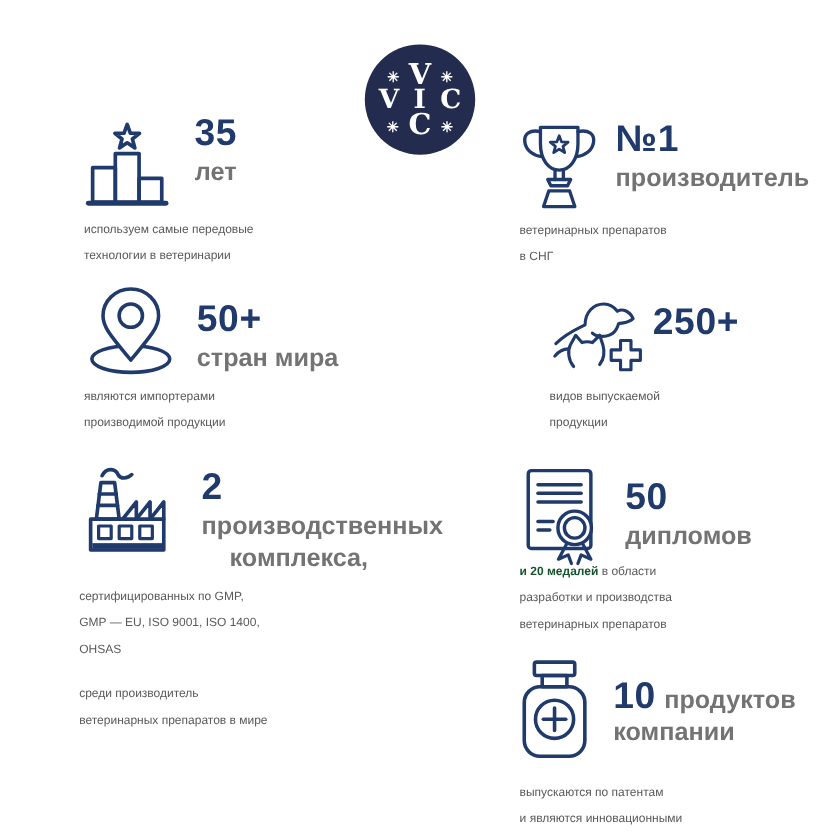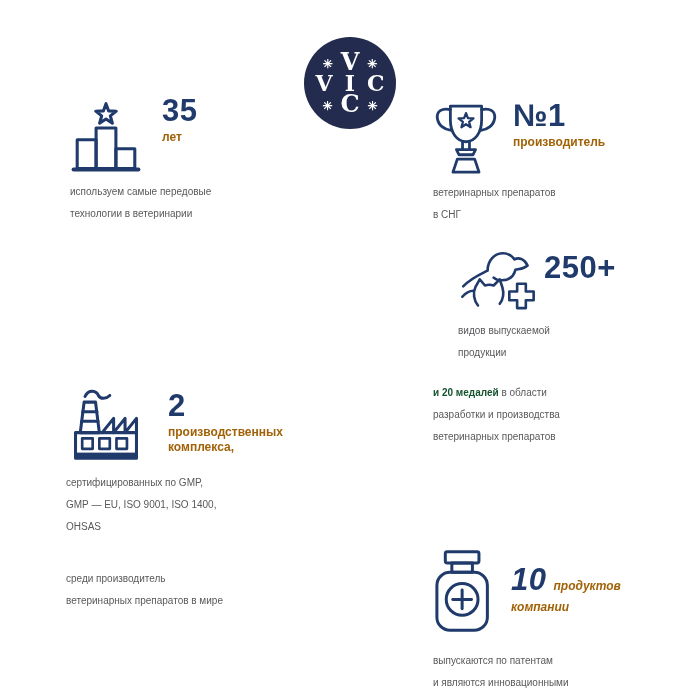--- a/index.html
+++ b/index.html
@@ -16,22 +16,22 @@
   .logo-row.mid .lt{font-size:22px;padding:0 6px;}
   .logo-row.r1{margin-bottom:-2px;}
   .logo-row.r3{margin-top:-2px;}
   
   .stat{position:absolute;width:264px;}
   .head{display:flex;align-items:flex-start;}
   .icon{flex:none;}
   .numwrap{min-width:0;}
   .value{display:block;font-size:31px;font-weight:800;color:#1f3a6b;line-height:1.05;
          letter-spacing:.5px;}
-  .label{display:block;font-size:12px;font-weight:700;color:#a16207;line-height:1.3;
-         margin-top:2px;white-space:pre-line;}
+  .label{display:block;font-size:21px;font-weight:700;color:#737373;line-height:1.3;
+         margin-top:2px;white-space:pre-line;text-align:center;}
   .desc{margin:0;font-size:10px;line-height:22px;color:#58595b;white-space:pre-line;}
   .desc b{color:#14532d;font-weight:700;white-space:pre-line;}
   
   .inline-num .value{display:inline;vertical-align:baseline;}
   .inline-num .label{display:inline;margin-left:7px;}
   svg{display:block;}
 </style>
 </head>
 <body>
 
@@ -91,20 +91,37 @@
       </div>
       <div class="numwrap" style="margin-top:0px;">
         <span class="value">№1</span>
         <span class="label">производитель</span>
       </div>
     </div>
     <p class="desc" style="margin-top:2px;">ветеринарных препаратов
 в СНГ</p>
   </div>
 
+  <div class="stat" style="left:70px;top:238px;">
+    <div class="head" style="gap:16px;">
+      <div class="icon">
+        <svg width="78" height="76" viewBox="0 0 84 82" fill="none" stroke="#1f3a6b" stroke-width="3.2" stroke-linejoin="round" stroke-linecap="round">
+          <ellipse cx="42" cy="66" rx="35" ry="12"></ellipse>
+          <path d="M42,3 c-14,0 -25,11 -25,24 c0,10 6,17 25,40 c19,-23 25,-30 25,-40 c0,-13 -11,-24 -25,-24 z" fill="#fff"></path>
+          <circle cx="42" cy="27" r="10.5"></circle>
+        </svg>
+      </div>
+      <div class="numwrap" style="margin-top:12px;">
+        <span class="value">50+</span>
+        <span class="label">стран мира</span>
+      </div>
+    </div>
+    <p class="desc" style="margin-top:6px;">являются импортерами
+производимой продукции</p>
+  </div>
 
   <div class="stat" style="left:458px;top:246px;">
     <div class="head" style="gap:6px;">
       <div class="icon">
         <svg width="80" height="72" viewBox="0 0 92 82" fill="none" stroke="#1f3a6b" stroke-width="3" stroke-linejoin="round" stroke-linecap="round">
           <path d="M6,46 C16,36 26,32 34,28 C34,16 42,8 52,8 C58,8 62,11 65,15 C70,12 77,15 80,22 C76,26 70,26 66,27 C64,35 58,39 50,39 C46,39 43,38 41,36"></path>
           <path d="M5,58 C9,53 13,51 18,51"></path>
           <path d="M23,68 C18,62 17,53 20,47 L25,38 L31,45 C34,44 38,44 41,45 L48,38 L51,47 C53,54 52,61 48,66"></path>
           <path d="M59,52 h9 v-9 h10 v9 h9 v10 h-9 v9 h-10 v-9 h-9 z"></path>
         </svg>
@@ -138,32 +155,52 @@
         <span class="label">производственных
 комплекса,</span>
       </div>
     </div>
     <p class="desc" style="margin-top:8px;">сертифицированных по GMP,
 GMP — EU, ISO 9001, ISO 1400,
 OHSAS</p>
   </div>
 
   <div class="stat" style="left:433px;top:388px;">
+    <div class="head" style="gap:16px;">
+      <div class="icon">
+        <svg width="72" height="84" viewBox="0 0 80 92" fill="none" stroke="#1f3a6b" stroke-width="3.2" stroke-linejoin="round" stroke-linecap="round">
+          <rect x="8" y="4" width="58" height="72" rx="3"></rect>
+          <line x1="17" y1="17" x2="57" y2="17"></line>
+          <line x1="17" y1="25" x2="57" y2="25"></line>
+          <line x1="17" y1="33" x2="57" y2="33"></line>
+          <line x1="17" y1="51" x2="31" y2="51"></line>
+          <line x1="17" y1="59" x2="28" y2="59"></line>
+          <path d="M44,71 l-8,15 l9,-4 l3,8" stroke-width="3"></path>
+          <path d="M58,71 l8,15 l-9,-4 l-3,8" stroke-width="3"></path>
+          <circle cx="51" cy="57" r="15.5" fill="#fff"></circle>
+          <circle cx="51" cy="57" r="9.5"></circle>
+        </svg>
+      </div>
+      <div class="numwrap" style="margin-top:10px;">
+        <span class="value">50</span>
+        <span class="label">дипломов</span>
+      </div>
+    </div>
     <p class="desc" style="margin-top:-6px;"><b>и 20 медалей</b><span> в области
 разработки и производства
 ветеринарных препаратов</span></p>
   </div>
 
   <div class="stat" style="left:66px;top:546px;">
     <p class="desc" style="margin-top:22px;">среди производитель
 ветеринарных препаратов в мире</p>
   </div>
 
   <div class="stat" style="left:433px;top:548px;">
-    <div class="head" style="gap:16px;font-style:italic;">
+    <div class="head" style="gap:16px;">
       <div class="icon">
         <svg width="62" height="86" viewBox="0 0 66 92" fill="none" stroke="#1f3a6b" stroke-width="3.2" stroke-linejoin="round" stroke-linecap="round">
           <rect x="13" y="4" width="36" height="12" rx="2"></rect>
           <rect x="20" y="16" width="22" height="10"></rect>
           <rect x="4" y="26" width="54" height="62" rx="14"></rect>
           <circle cx="31" cy="55" r="17"></circle>
           <line x1="21" y1="55" x2="41" y2="55"></line>
           <line x1="31" y1="45" x2="31" y2="65"></line>
         </svg>
       </div>

